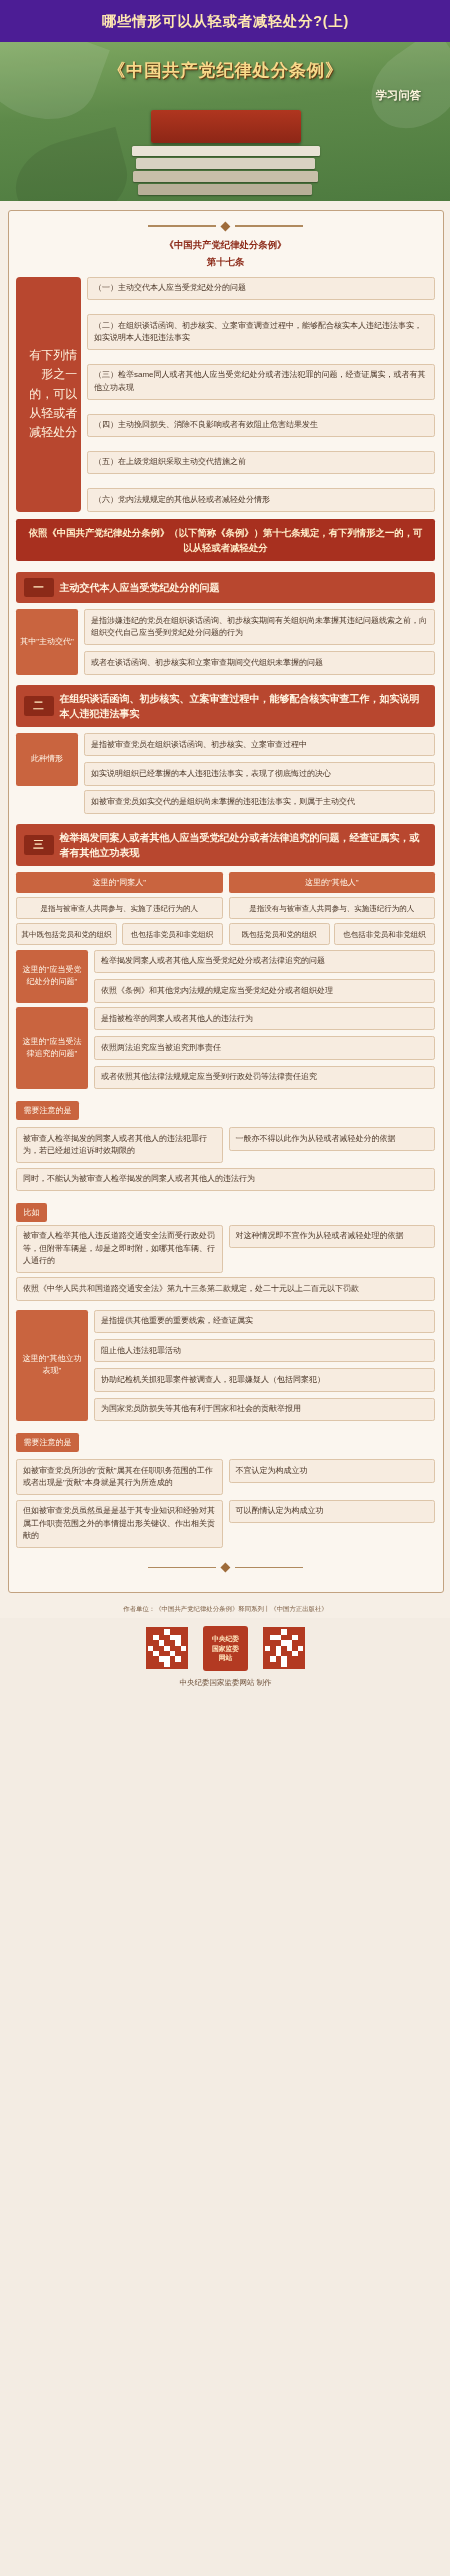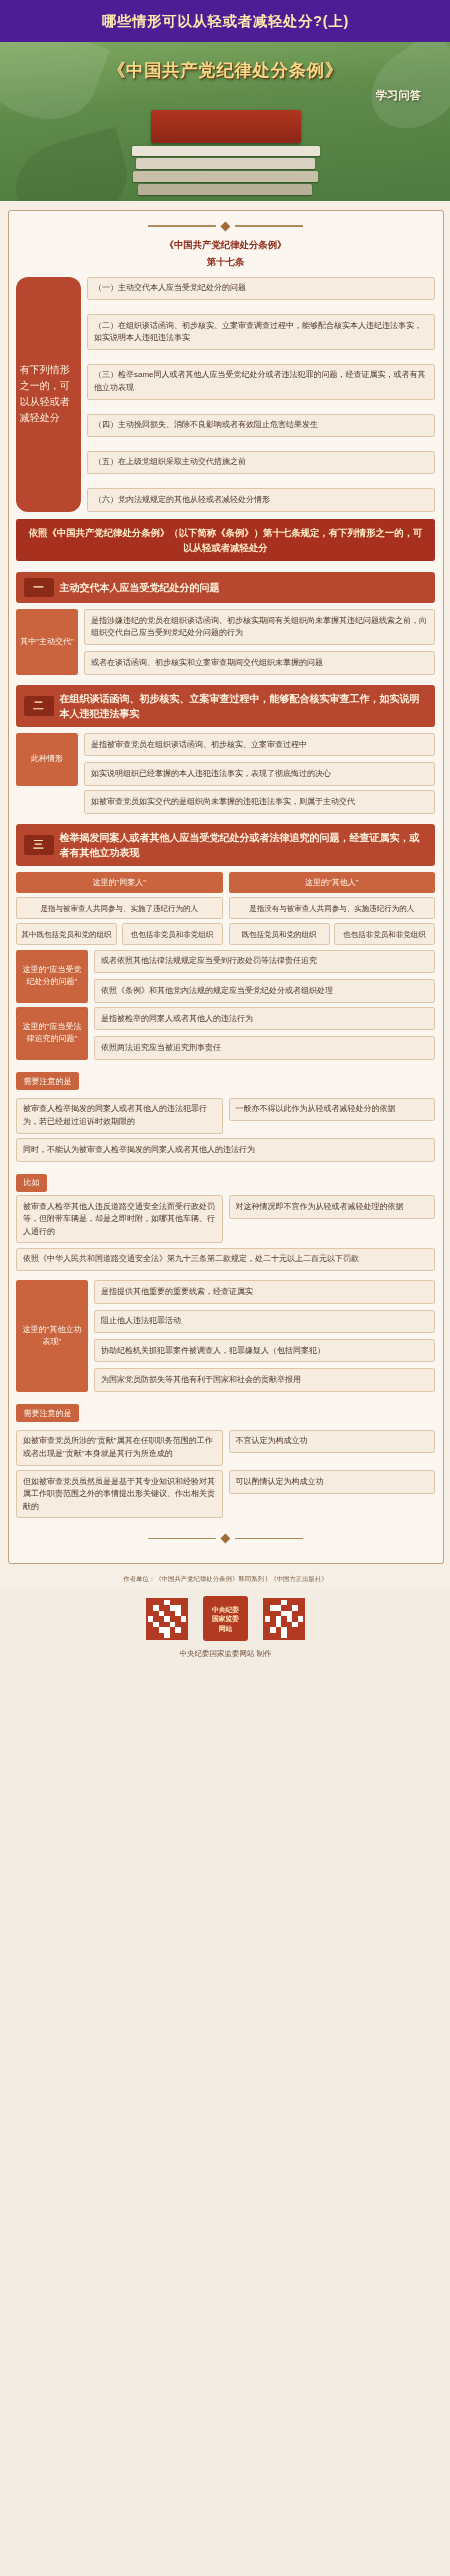--- a/index.html
+++ b/index.html
@@ -105,25 +105,25 @@
   
   .art-head {
     text-align:center; color:#8c2a18; font-weight:bold;
     font-size:9.4px; line-height:1.8; margin-bottom:6px;
   }
   .art-row { display:flex; align-items:stretch; gap:6px; }
   .art-left {
     width:65px; flex:0 0 65px;
     background:#b8472f;
     color:#fff3de;
-    font-size:10px;
+    font-size:12px;
     line-height:1.6;
-    border-radius:12px;
+    border-radius:4px;
     display:flex; align-items:center; justify-content:center;
-    text-align:left;
+    text-align:right;
     padding:4.5px 3.8px;
   }
   .art-items { flex:1; display:flex; flex-direction:column; gap:14px; }
   .art-item {
     background:#f7ece0;
     border:0.8px solid #ddc5a9;
     border-radius:2.3px;
     font-size:8px;
     line-height:1.55;
     padding:4.5px 6px;
@@ -317,30 +317,31 @@
         <div class="three-col">
           <div class="cell" style="margin-top:0">既包括党员和党的组织</div>
           <div class="cell" style="margin-top:0">也包括非党员和非党组织</div>
         </div>
       </div>
     </div>
 
     <div class="lc-row">
       <div class="lc-label wide">这里的"应当受党纪处分的问题"</div>
       <div class="lc-body">
-        <div class="lc-item">或者依照其他法律法规规定应当受到行政处罚等法律责任追究</div>
+        <div class="lc-item">检举揭发同案人或者其他人应当受党纪处分或者法律追究的问题</div>
         <div class="lc-item">依照《条例》和其他党内法规的规定应当受党纪处分或者组织处理</div>
       </div>
     </div>
 
     <div class="lc-row">
       <div class="lc-label wide">这里的"应当受法律追究的问题"</div>
       <div class="lc-body">
         <div class="lc-item">是指被检举的同案人或者其他人的违法行为</div>
         <div class="lc-item">依照两法追究应当被追究刑事责任</div>
+        <div class="lc-item">或者依照其他法律法规规定应当受到行政处罚等法律责任追究</div>
       </div>
     </div>
 
     <div class="note-label">需要注意的是</div>
     <div class="lc-row">
       <div class="lc-body">
         <div class="lc-item">被审查人检举揭发的同案人或者其他人的违法犯罪行为，若已经超过追诉时效期限的</div>
       </div>
       <div class="lc-body">
         <div class="lc-item">一般亦不得以此作为从轻或者减轻处分的依据</div>

